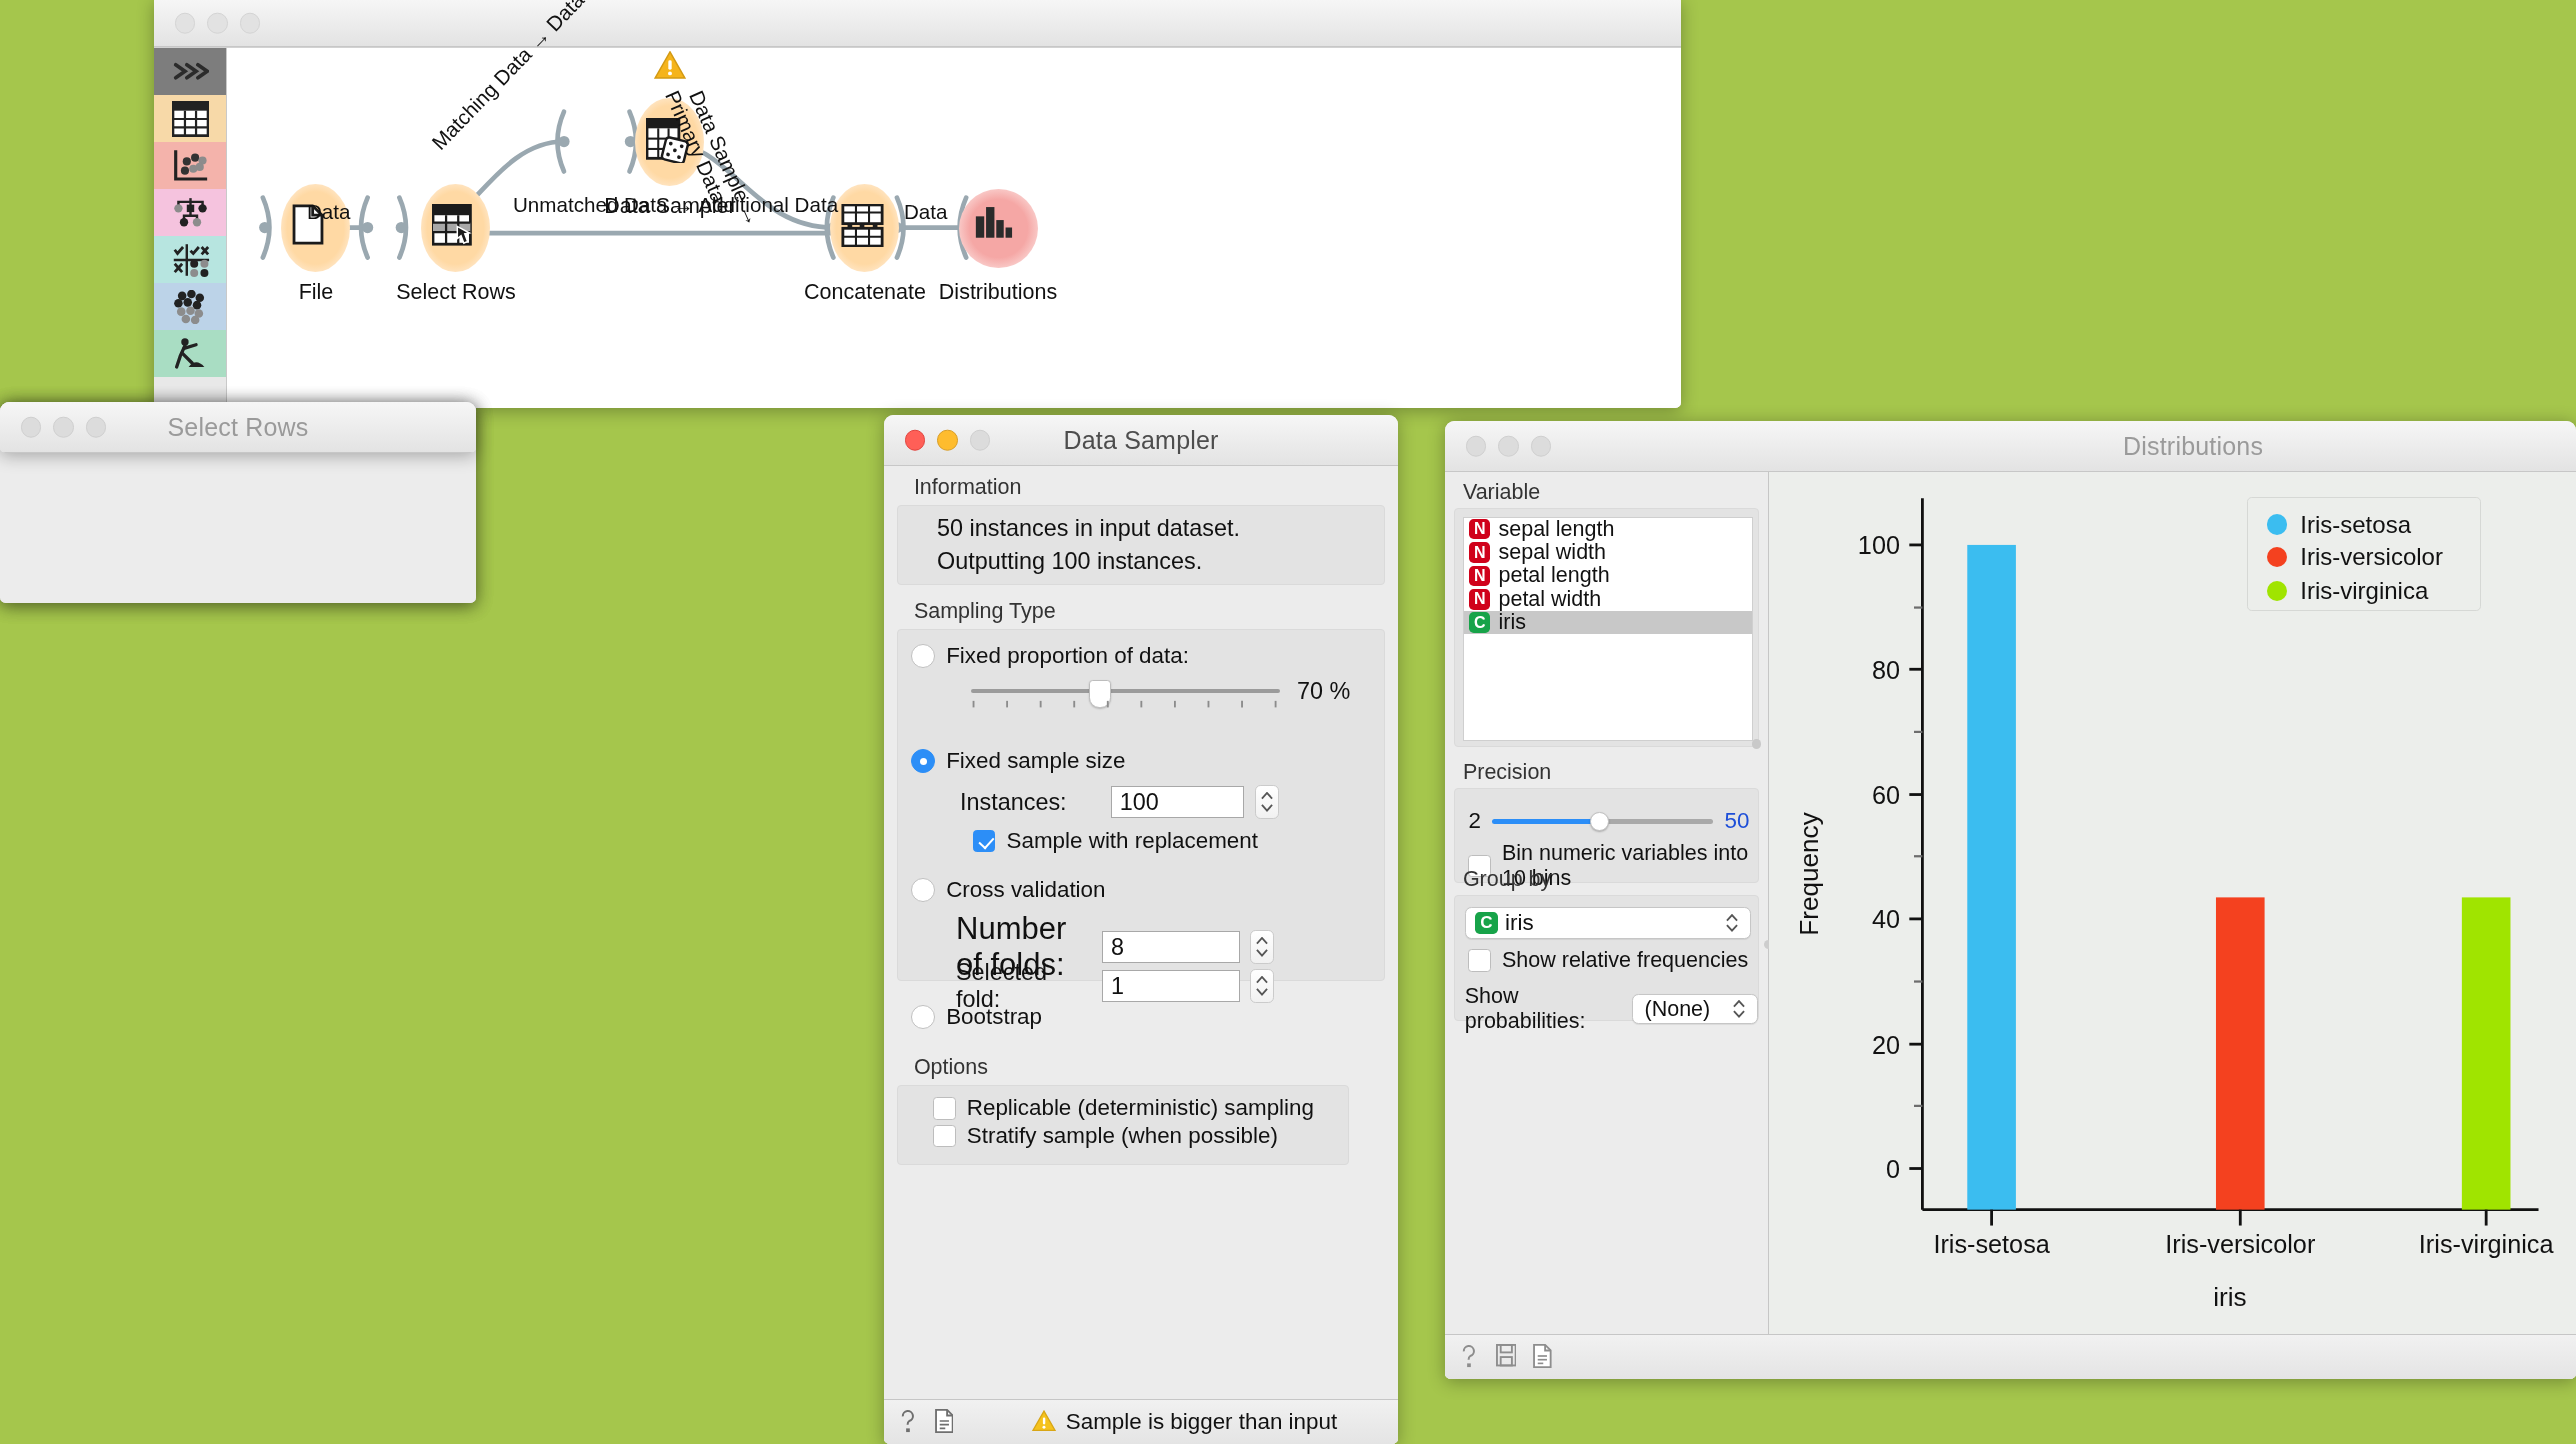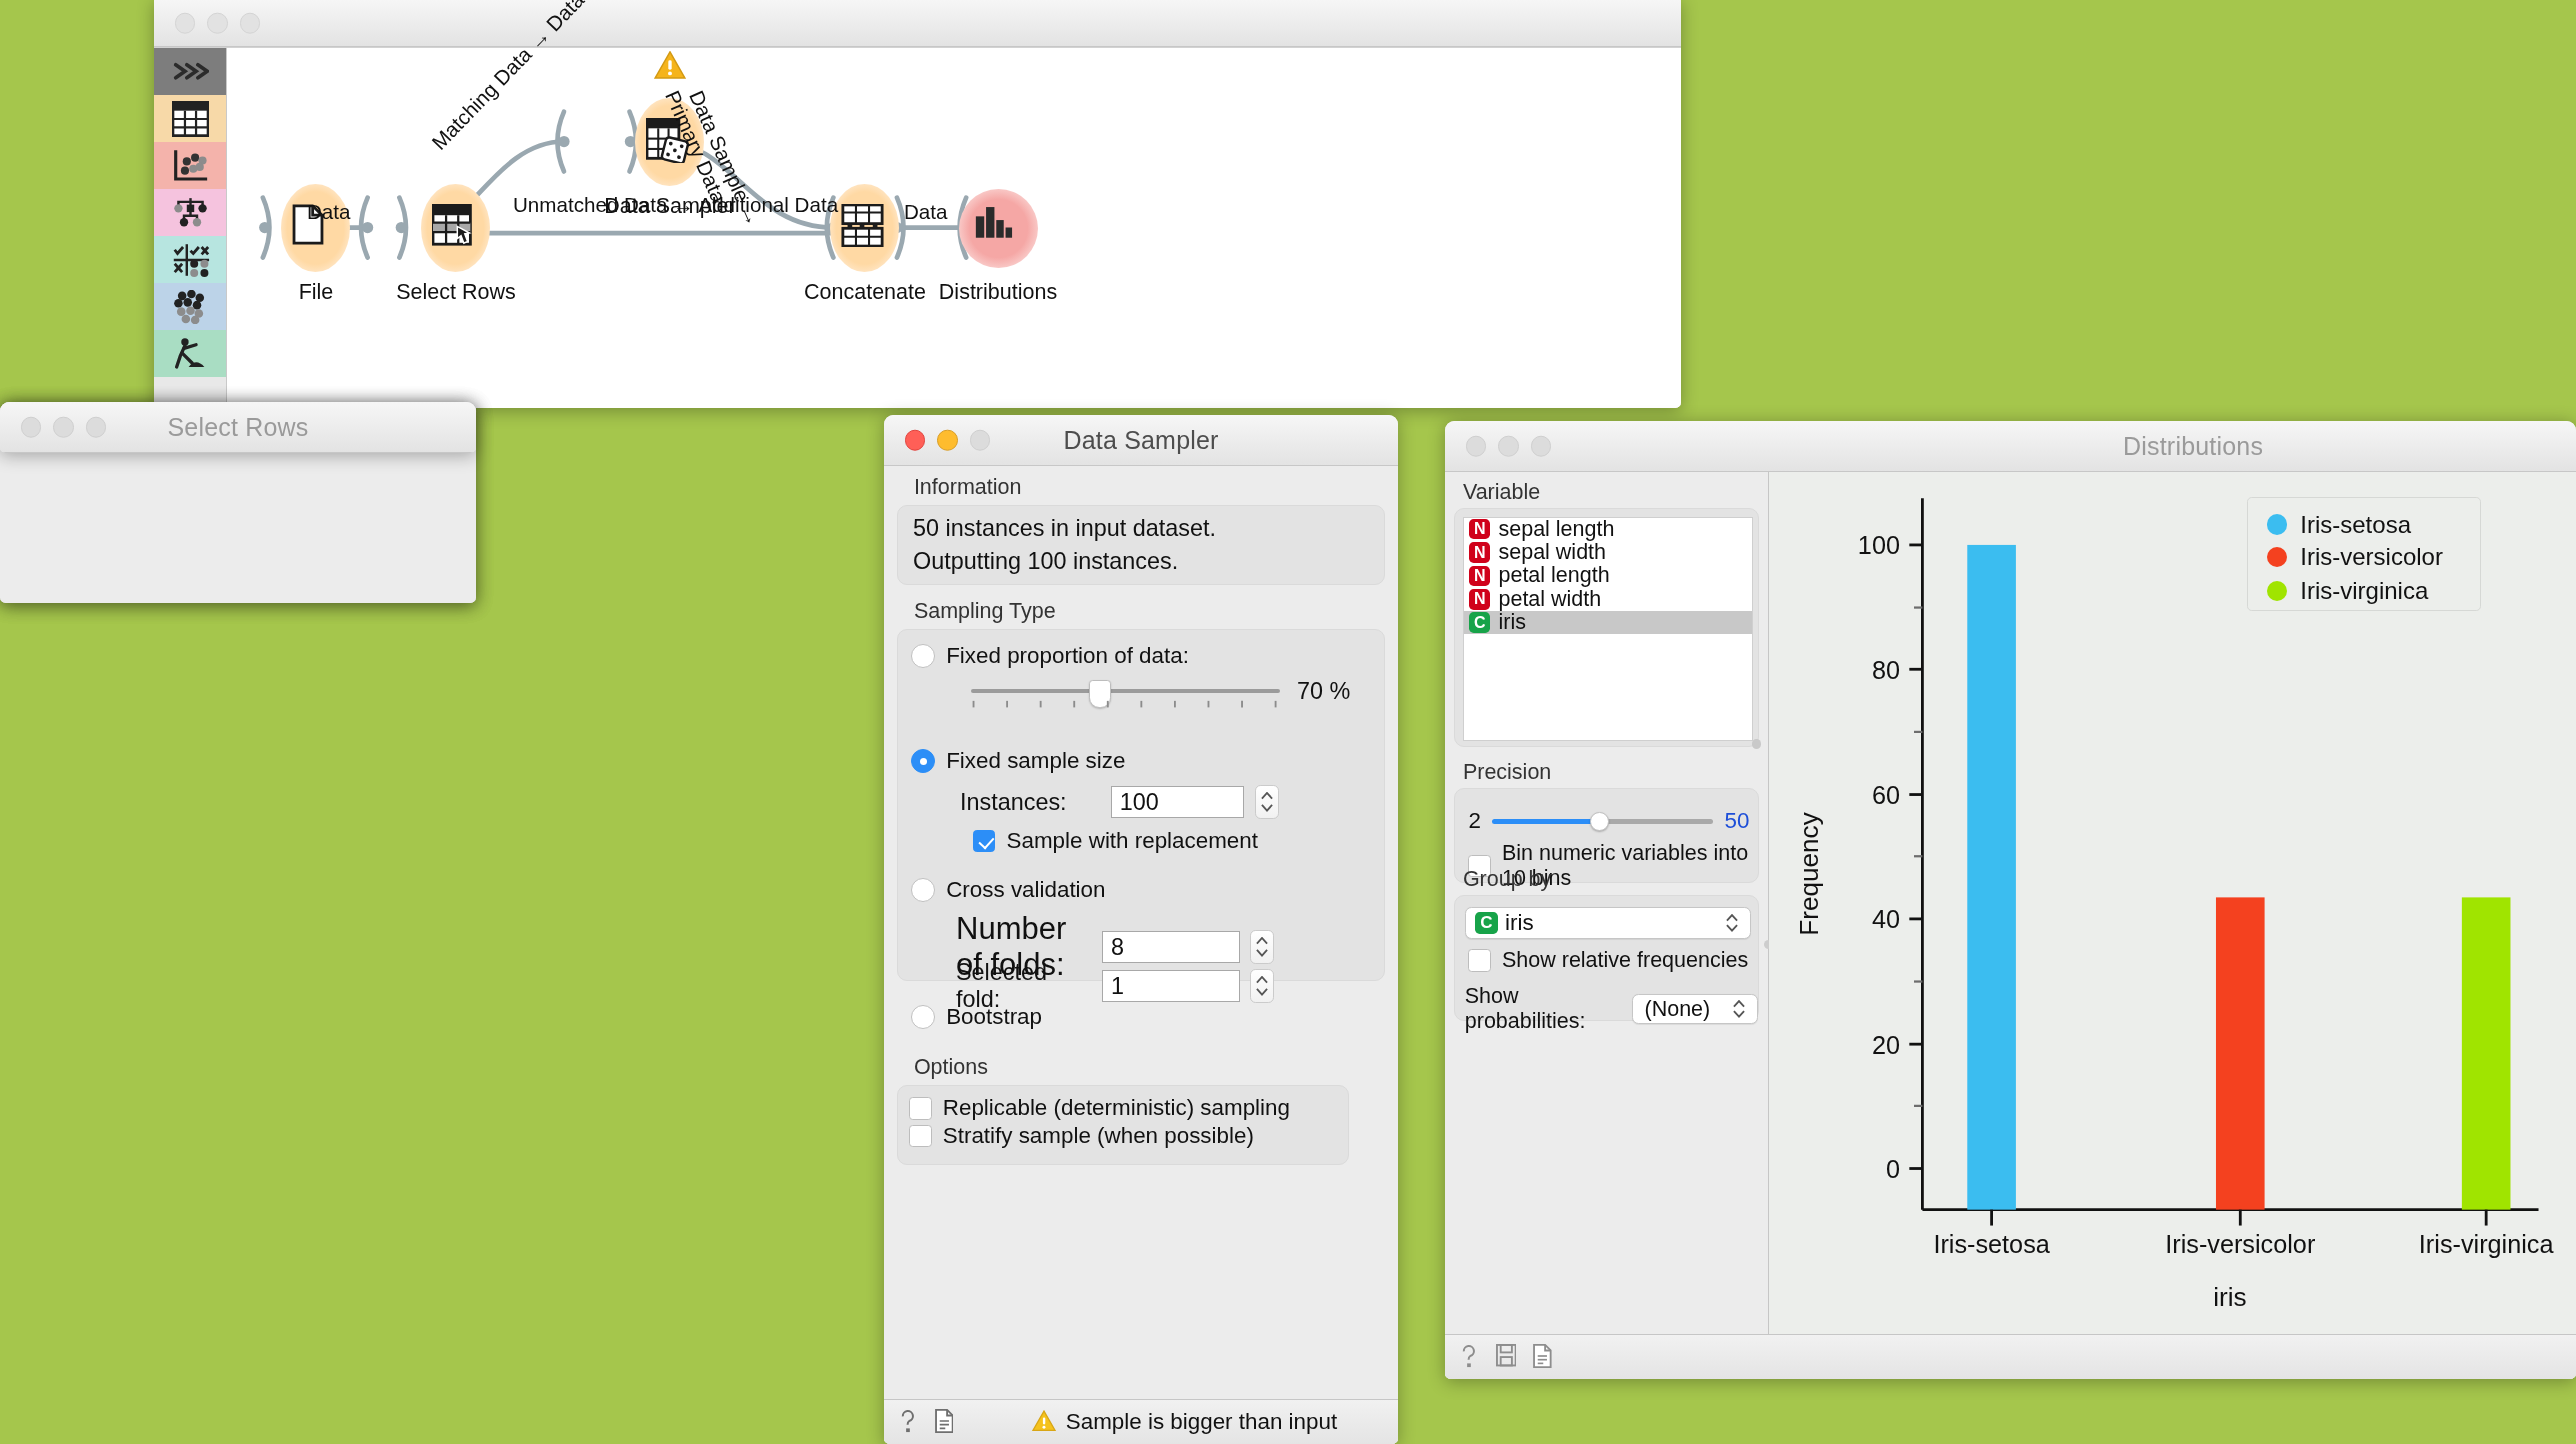--- a/index.html
+++ b/index.html
@@ -52,21 +52,21 @@
                          left:-39px; top:-39px; width:79px; height:79px; }
   .node .glyph { position:absolute; left:-24px; top:-24px; width:49px; height:49px;
                  display:flex; align-items:center; justify-content:center; }
   .node .nlabel { position:absolute; left:-103px; top:52px; width:206px; text-align:center;
                   font-size:21.5px; color:#111; }
   .wf .elabel { position:absolute; font-size:20.6px; color:#111; white-space:nowrap; }
   .warn-ico { position:absolute; left:-16px; top:-91px; width:32px; height:28px; }
 
   
   .grouplabel { font-size:21.5px; color:#333; margin:0 0 8.4px 1.9px; }
-  .panel { background:#e3e3e3; border:0.9px solid #dadada; border-radius:10px; }
+  .panel { background:#e3e3e3; border:0.9px solid #dadada; border-radius:4px;padding-left:24px; }
   .combo { background:#fff; border:0.9px solid #c6c6c6; border-radius:6.5px; position:relative;
            font-size:22.4px; color:#111; display:flex; align-items:center;
            box-shadow:0 0.9px 0.9px rgba(0,0,0,.08); }
   .combo .chev { position:absolute; right:12px; top:50%; transform:translateY(-50%);
                  display:flex; flex-direction:column; gap:2.8px; }
   .tag { width:24px; height:24px; border-radius:5.6px; color:#fff; font-size:18px; font-weight:bold;
          display:flex; align-items:center; justify-content:center; flex:0 0 auto; }
   .tag.c { background:#17a349; }
   .tag.n { background:#d0021b; }
   .chk { width:22.4px; height:22.4px; border:0.9px solid #bdbdbd; background:#fff; border-radius:3.7px;

